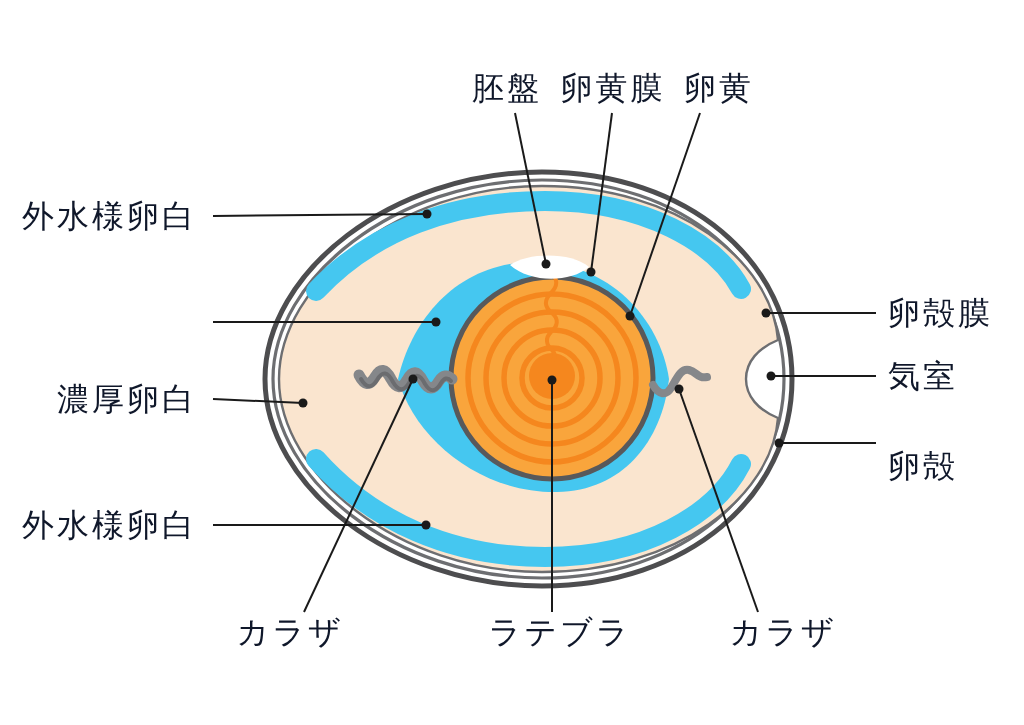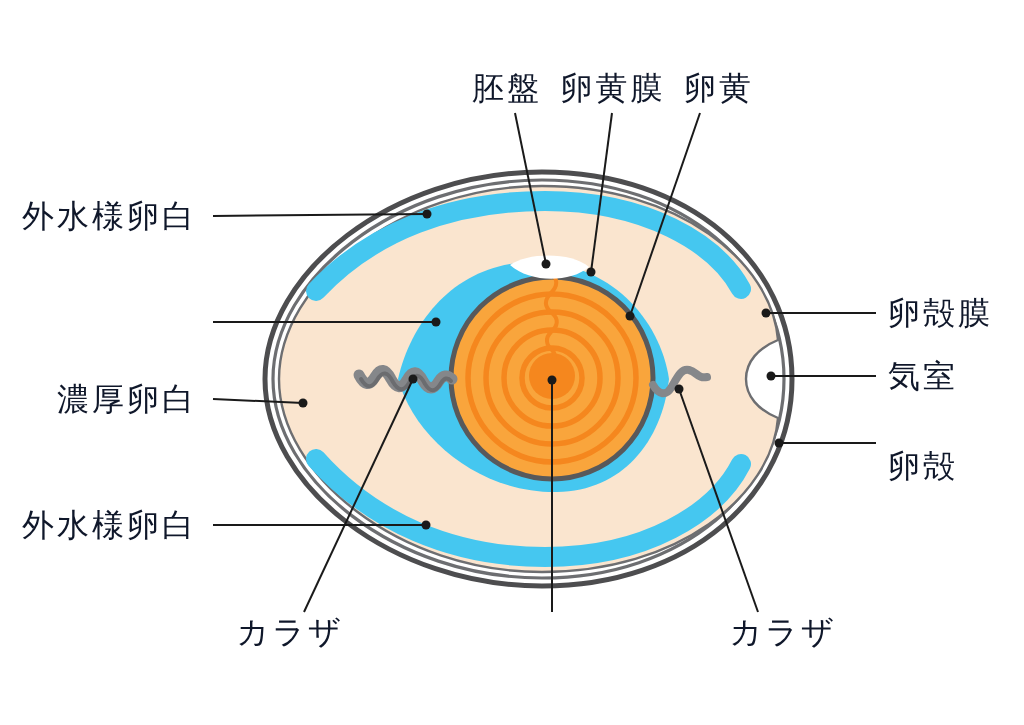--- a/index.html
+++ b/index.html
@@ -105,15 +105,16 @@
 
   <div class="lbl right-align" style="right:827px;top:200px;">外水様卵白</div>
   <div class="lbl right-align" style="right:827px;top:383px;">濃厚卵白</div>
   <div class="lbl right-align" style="right:827px;top:509px;">外水様卵白</div>
 
   <div class="lbl" style="left:888px;top:297px;text-align:right;">卵殻膜</div>
   <div class="lbl" style="left:888px;top:360px;">気室</div>
   <div class="lbl" style="left:888px;top:427px;margin-top:23px;">卵殻</div>
 
   <div class="lbl center" style="left:290px;top:616px;">カラザ</div>
+  <div class="lbl center" style="left:560px;top:616px;">ラテブラ</div>
   <div class="lbl center" style="left:783px;top:616px;">カラザ</div>
 
 </div>
 
 </body></html>

